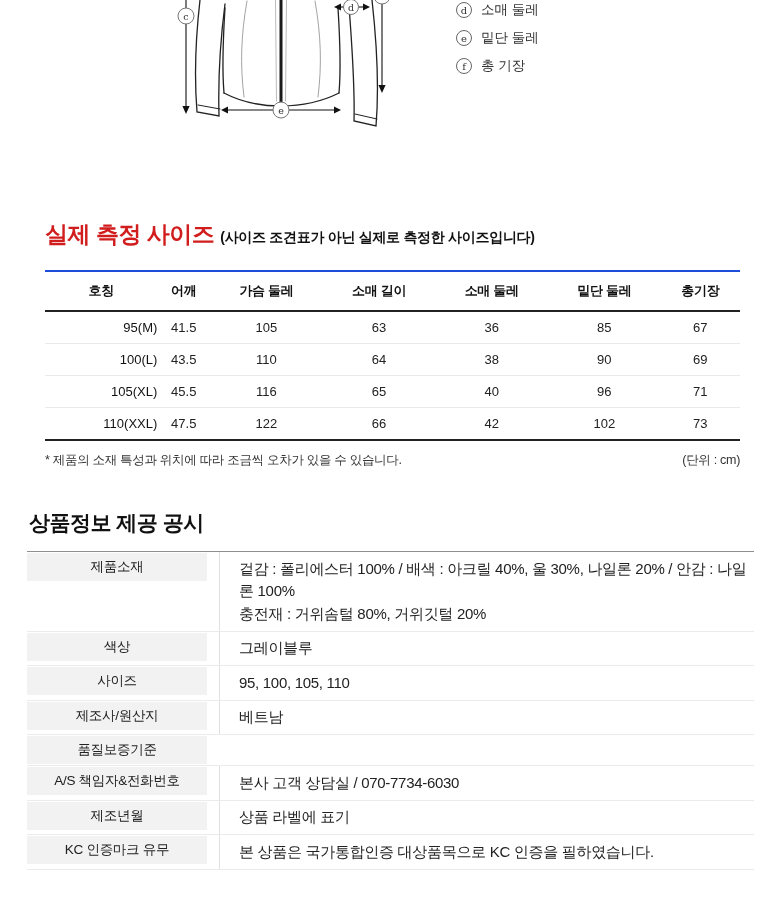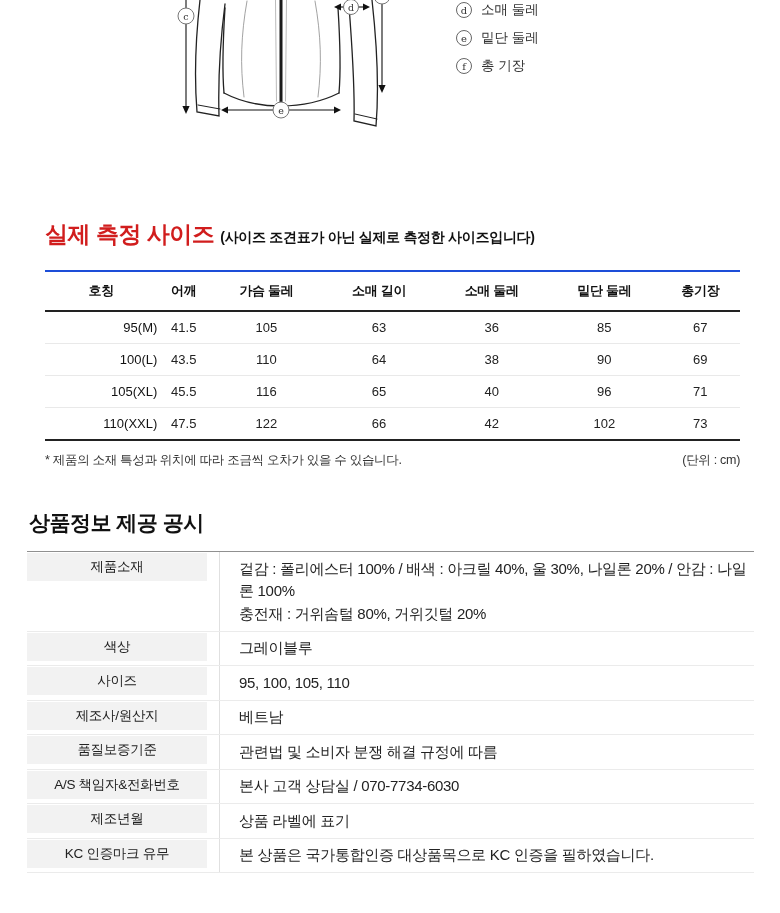--- a/index.html
+++ b/index.html
@@ -205,21 +205,20 @@
     <div class="info-row">
       <div class="info-label">사이즈</div>
       <div class="info-value">95, 100, 105, 110</div>
     </div>
     <div class="info-row">
       <div class="info-label">제조사/원산지</div>
       <div class="info-value">베트남</div>
     </div>
     <div class="info-row">
       <div class="info-label">품질보증기준</div>
-      <div class="info-value">관련법 및 소비자 분쟁 해결 규정에 따름</div>
     </div>
     <div class="info-row">
       <div class="info-label">A/S 책임자&amp;전화번호</div>
       <div class="info-value">본사 고객 상담실 / 070-7734-6030</div>
     </div>
     <div class="info-row">
       <div class="info-label">제조년월</div>
       <div class="info-value">상품 라벨에 표기</div>
     </div>
     <div class="info-row">

